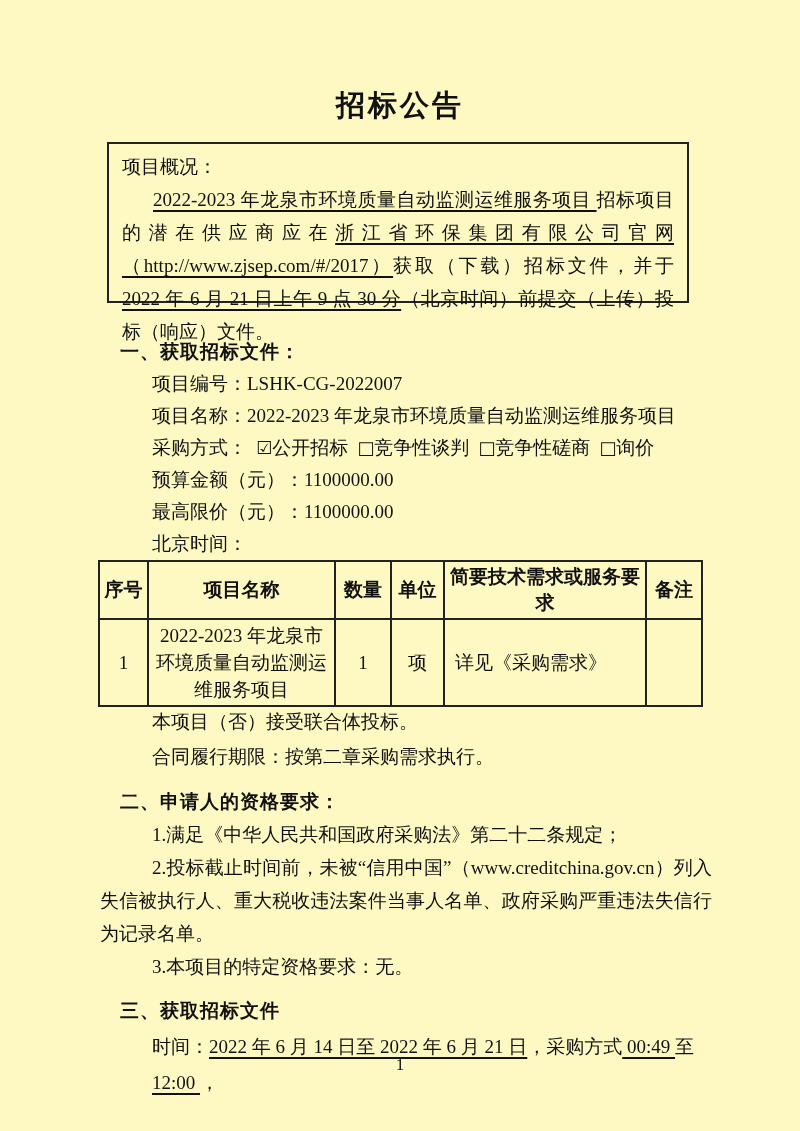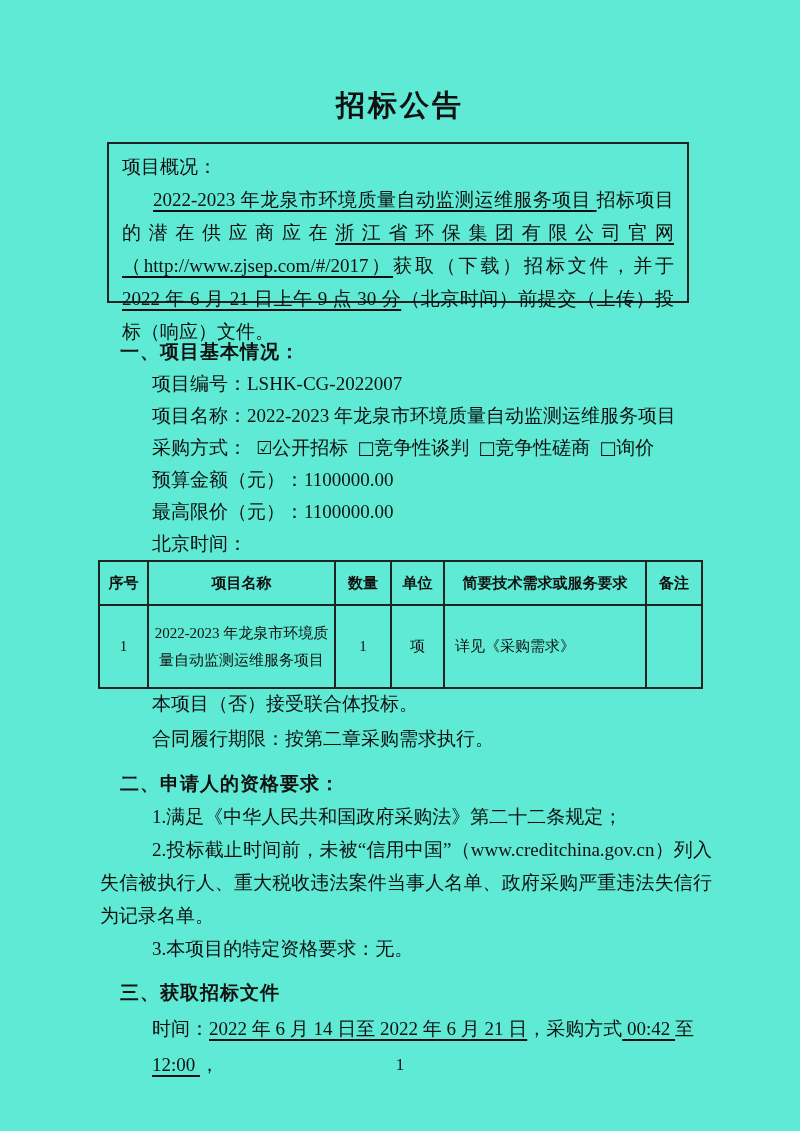--- a/index.html
+++ b/index.html
@@ -2,21 +2,21 @@
 <html><head>
 <meta charset="utf-8">
 <style>
   * { box-sizing: border-box; }
   html,body { margin:0; padding:0; }
   body {
     width:800px; height:1131px; background:#ffffff;
     font-family:"Liberation Serif","DejaVu Serif",serif;
     color:#111111;
   }
-  .page { position:relative; width:800px; height:1131px; background:#5eead4; overflow:hidden; }
+  .page { position:relative; width:800px; height:1131px; background:#fef9c3; overflow:hidden; }
 
   .doc-title {
     position:absolute; top:86px; left:0; width:100%;
     text-align:center; font-size:29px; font-weight:bold; letter-spacing:3px;
     margin:0;
   }
 
   .overview-box {
     position:absolute; top:142px; left:107px; width:582px; height:161px;
     border:2px solid #222; padding:6px 13px 0 13px;
@@ -29,21 +29,21 @@
   .sec-heading { font-weight:bold; margin:0 0 0 20px; line-height:32px; letter-spacing:1px; }
   .bodyline { margin:0 0 0 52px; line-height:32px; }
   .tightline { margin:0 0 0 52px; line-height:30px; }
   .para { margin:0; line-height:33px; text-indent:52px; text-align:justify; }
   .mt14 { margin-top:14px; }
   .mt12 { margin-top:12px; }
 
   table.demand-table {
     border-collapse:collapse; table-layout:fixed;
     margin-left:-2px; width:605px;
-    font-size:15px;
+    font-size:19px;
   }
   .demand-table th, .demand-table td {
     border:2px solid #222; text-align:center; padding:2px 3px;
     overflow:hidden;
   }
   .demand-table th { font-weight:bold; height:44px; }
   .demand-table td { height:83px; line-height:27px; }
   .demand-table .c-no { width:49px; }
   .demand-table .c-name { width:187px; }
   .demand-table .c-qty { width:56px; }
@@ -73,21 +73,21 @@
 
   <div class="overview-box">
     <div>项目概况：</div>
     <p>
       <span class="ul">2022-2023 年龙泉市环境质量自动监测运维服务项目 </span><span>招标项目的潜在供应</span><span>商应在</span><span class="ul">浙江省环保集团有限公司官网（http://www.zjsep.com/#/2017）</span><span>获取（下载）招标文件，并于 </span><span class="ul">2022 年 6 月 21 日上午 9 点 30 分</span><span>（北京时间）前提交（上传）投标（响应）文件。</span>
     </p>
   </div>
 
   <div class="content">
 
-    <div class="sec-heading">一、项目基本情况：</div>
+    <div class="sec-heading">一、获取招标文件：</div>
     <div class="bodyline">项目编号：LSHK-CG-2022007</div>
     <div class="bodyline">项目名称：2022-2023 年龙泉市环境质量自动监测运维服务项目</div>
 
     <div class="bodyline checkbox-group">
       <span>采购方式：</span><span class="cb-opt"><span class="cb-glyph">☑</span><span>公开招标</span></span><span class="cb-opt"><span class="cb-glyph">□</span><span>竞争性谈判</span></span><span class="cb-opt"><span class="cb-glyph">□</span><span>竞争性磋商</span></span><span class="cb-opt"><span class="cb-glyph">□</span><span>询价</span></span>
     </div>
 
     <div class="bodyline">预算金额（元）：1100000.00</div>
     <div class="bodyline">最高限价（元）：1100000.00</div>
     <div class="bodyline">北京时间：</div>
@@ -124,20 +124,20 @@
     <div class="tightline">本项目（否）接受联合体投标。</div>
     <div class="tightline" style="margin-top:5px;">合同履行期限：按第二章采购需求执行。</div>
 
     <div class="sec-heading mt14">二、申请人的资格要求：</div>
     <p class="para">1.满足《中华人民共和国政府采购法》第二十二条规定；</p>
     <p class="para">2.投标截止时间前，未被“信用中国”（www.creditchina.gov.cn）列入失信被执行人、重大税收违法案件当事人名单、政府采购严重违法失信行为记录名单。</p>
     <p class="para">3.本项目的特定资格要求：无。</p>
 
     <div class="sec-heading mt12">三、获取招标文件</div>
     <div class="time-line">
-      <span>时间：</span><span class="ul">2022 年 6 月 14 日至 2022 年 6 月 21 日</span><span>，采购方式</span><span class="ul"> 00:42 </span><span>至</span><span class="ul"> 12:00 </span><span>，</span>
+      <span>时间：</span><span class="ul">2022 年 6 月 14 日至 2022 年 6 月 21 日</span><span>，采购方式</span><span class="ul"> 00:49 </span><span>至</span><span class="ul"> 12:00 </span><span>，</span>
     </div>
 
   </div>
 
   <div class="page-number">1</div>
 
 </div>
 
 </body></html>

